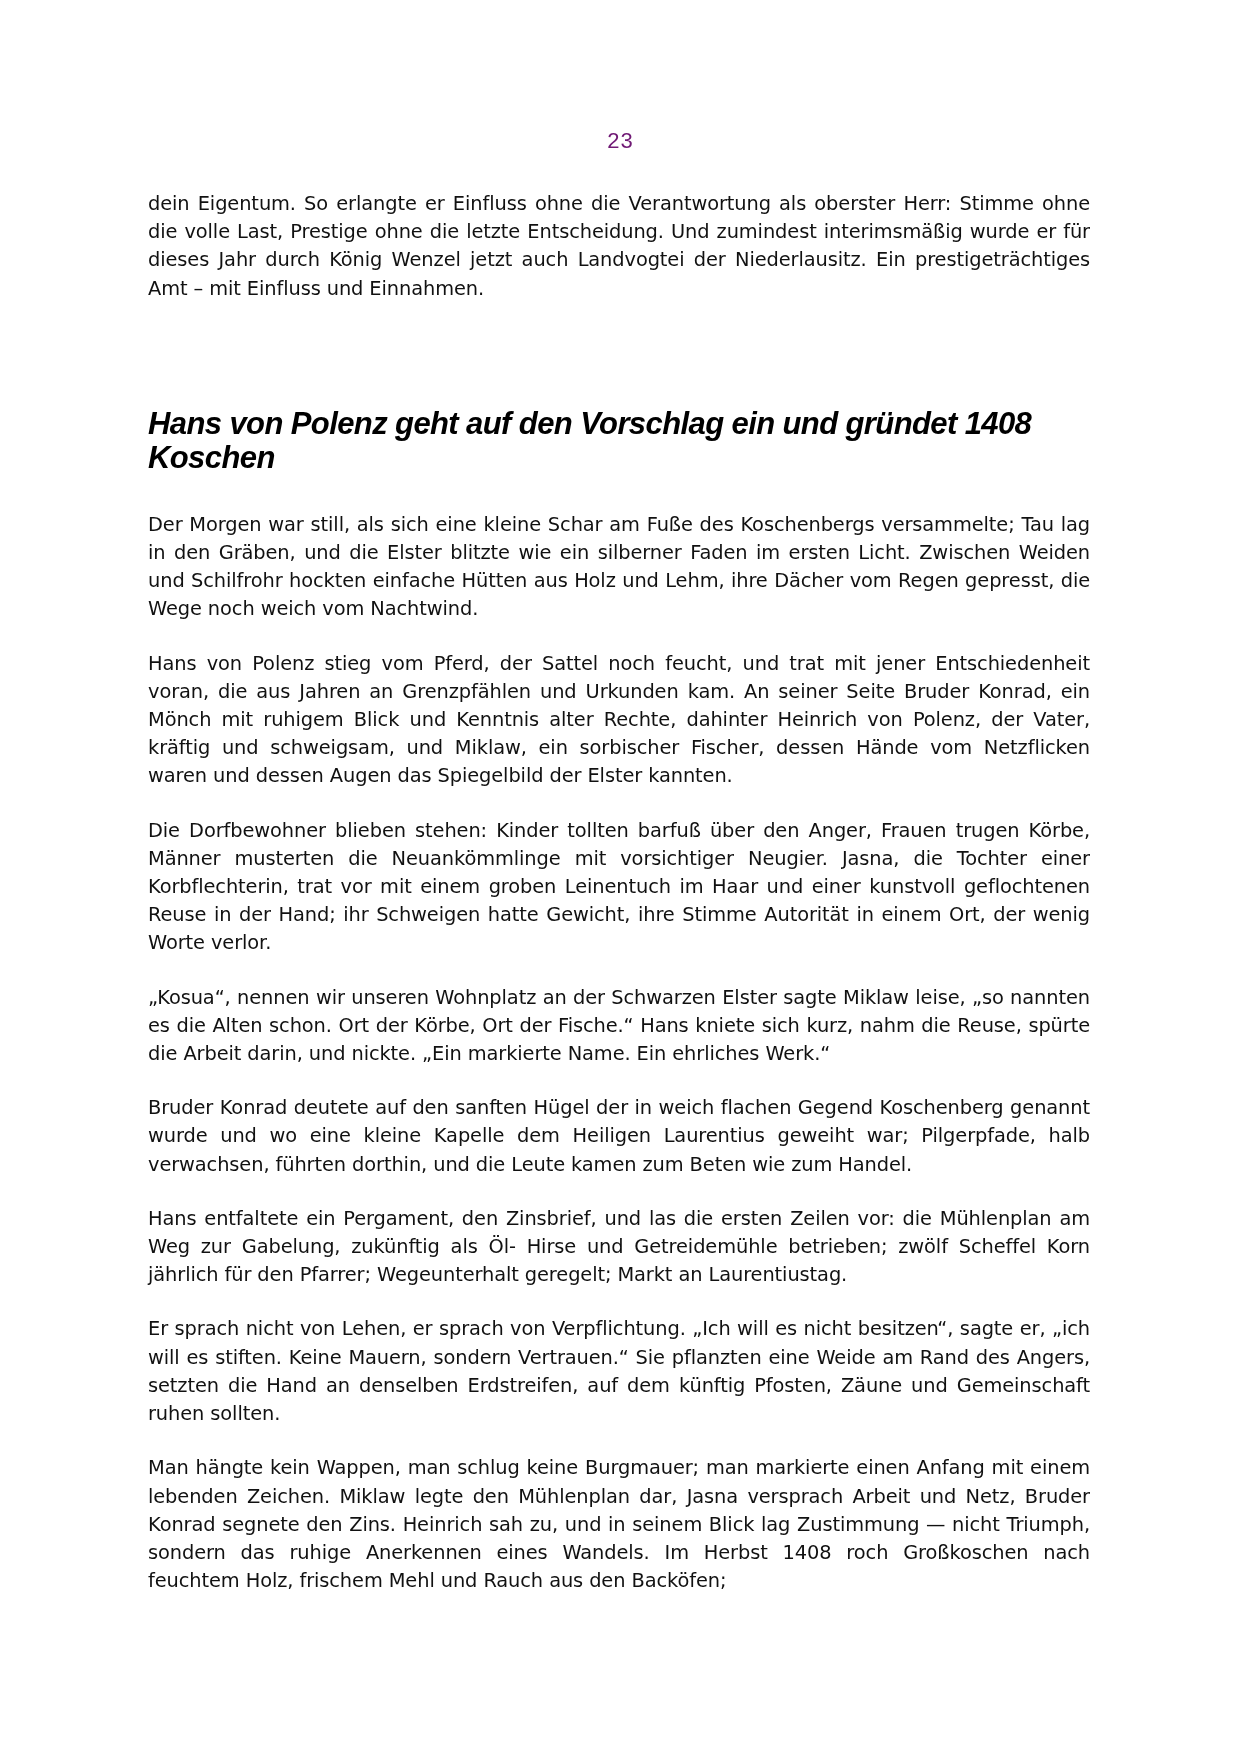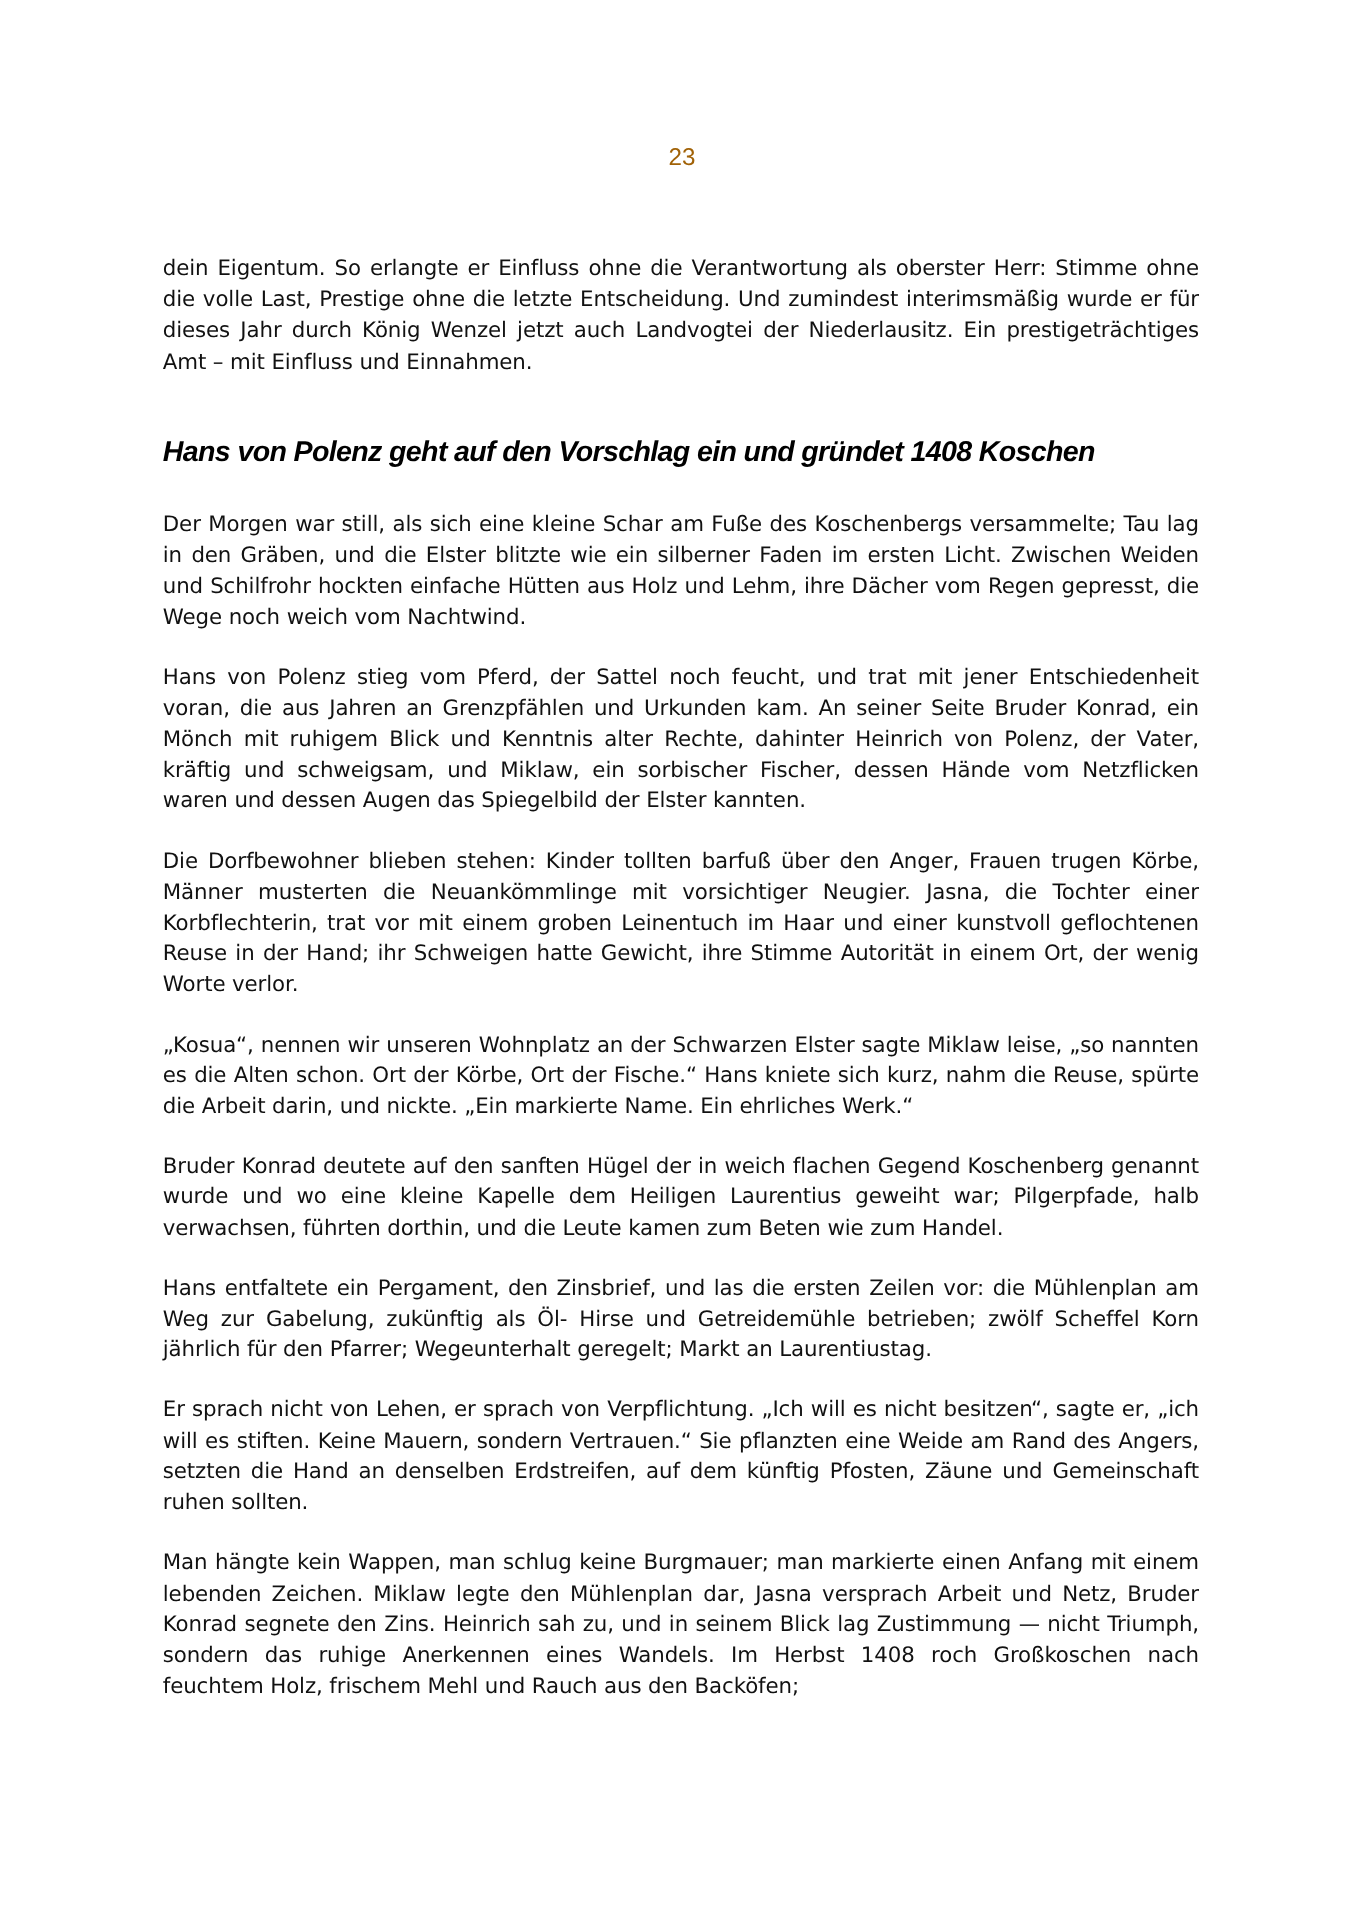--- a/index.html
+++ b/index.html
@@ -13,50 +13,49 @@
       position: relative;
       overflow: hidden;
       color: #111111;
     }
     .page-number {
       position: absolute;
       top: 130px;
       left: 0;
       width: 1240px;
       text-align: center;
-      font-family: Liberation Sans, sans-serif;
+      font-family: Liberation Mono, monospace;
       font-size: 22px;
       line-height: 26px;
-      color: #a16207;
+      color: #701a75;
     }
     .content {
       position: absolute;
       left: 148px;
       top: 190px;
       width: 942px;
     }
     p.para {
       margin: 0 0 26px 0;
       font-family: "DejaVu Sans", sans-serif;
       font-size: 19.4px;
       line-height: 28.2px;
       text-align: justify;
       letter-spacing: -0.1px;
       word-spacing: 0px;
     }
     p.para.first {
       margin-bottom: 0;
-      margin-top: 40px;
     }
     h2.section-heading {
-      margin: 50px 0 36px 0;
+      margin: 104px 0 36px 0;
       font-family: "Liberation Sans", sans-serif;
       font-style: italic;
       font-weight: bold;
-      font-size: 26px;
+      font-size: 31px;
       line-height: 34px;
       letter-spacing: -0.6px;
       color: #000;
     }
   </style>
 </head>
 <body>
 
 <div class="page-number">23</div>
 

